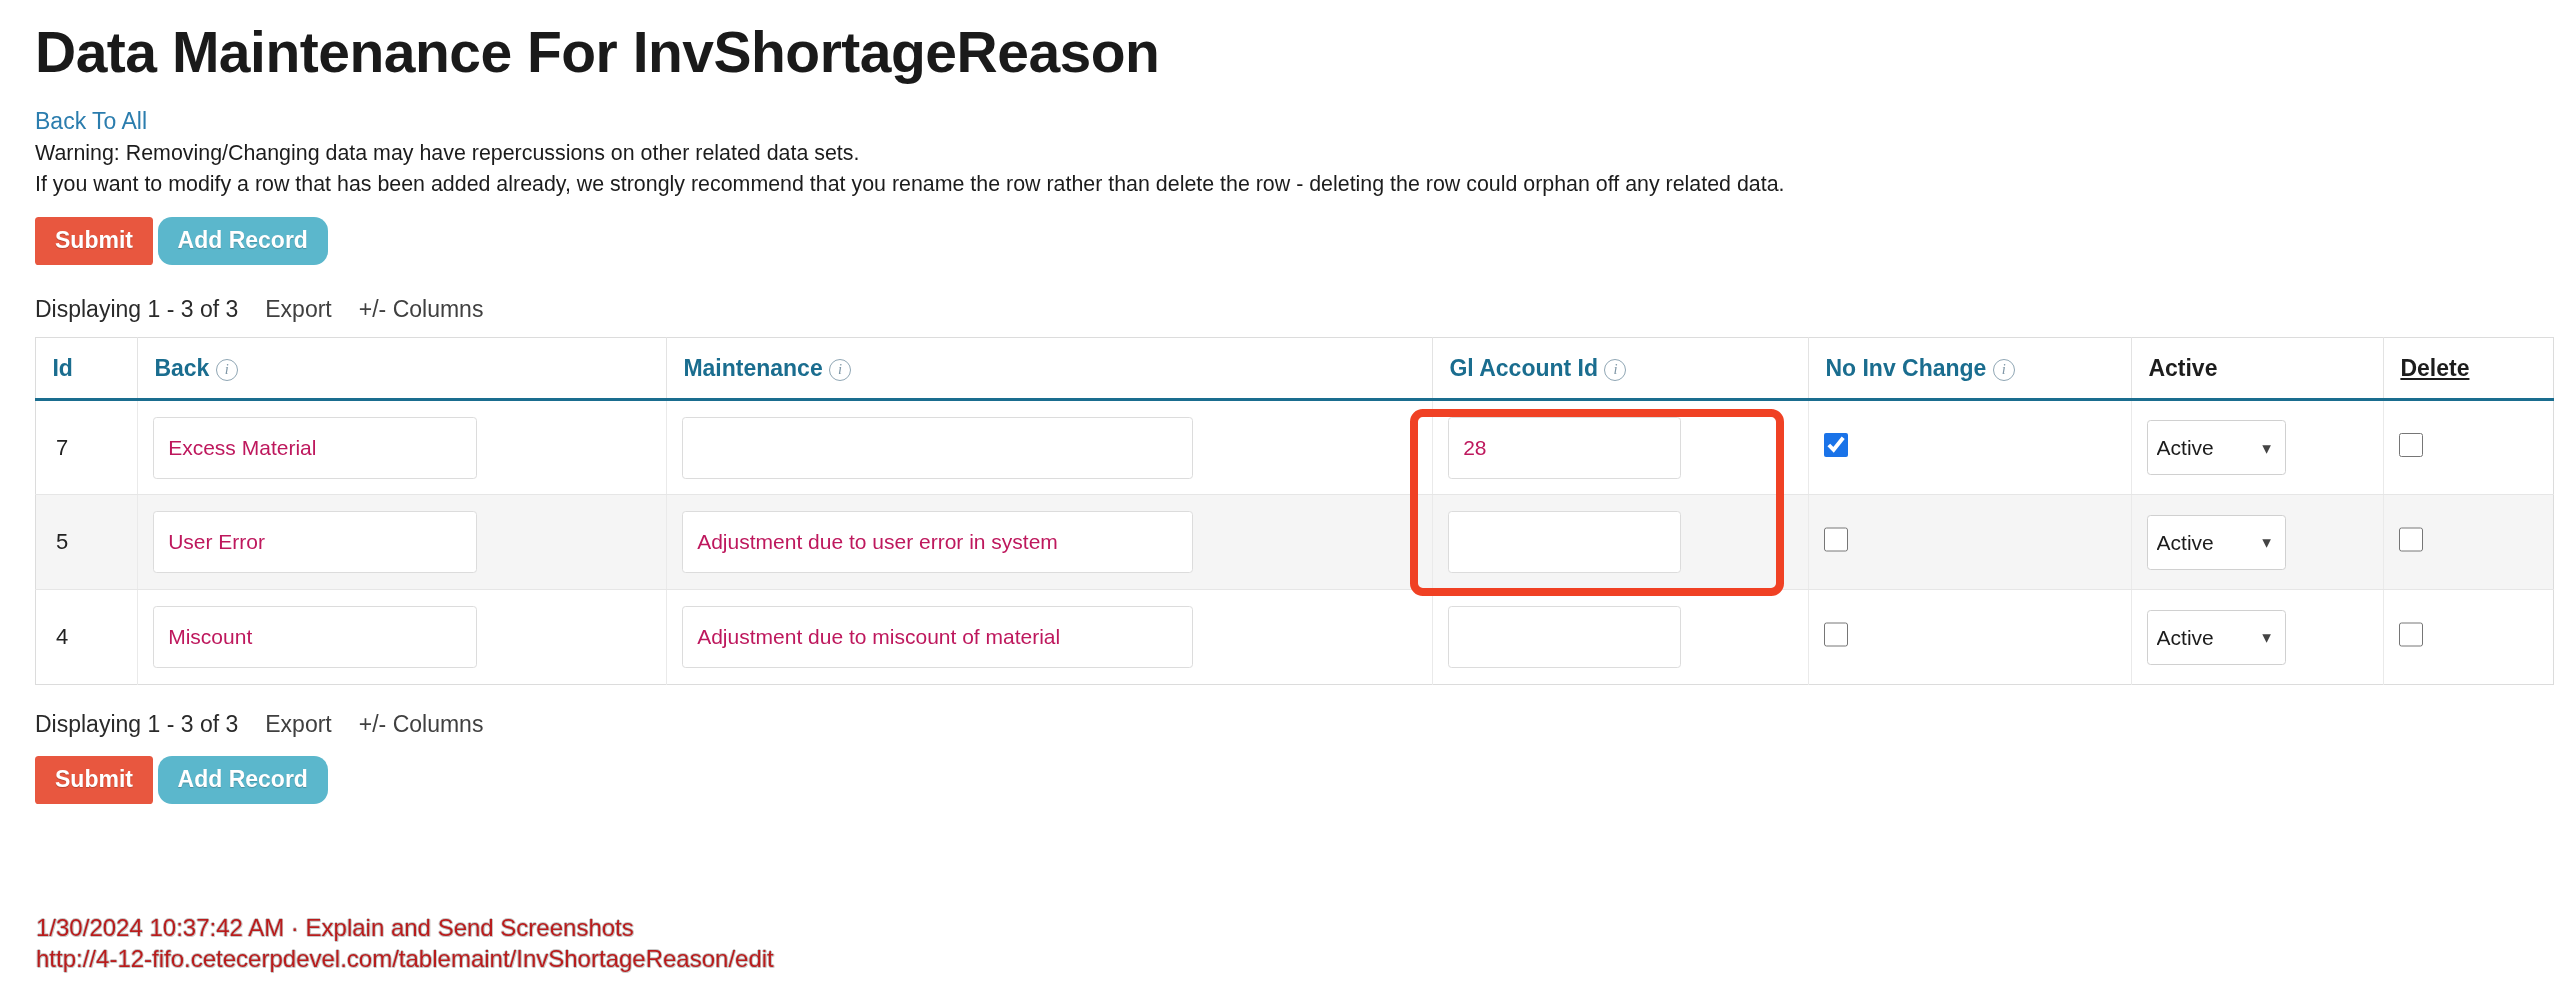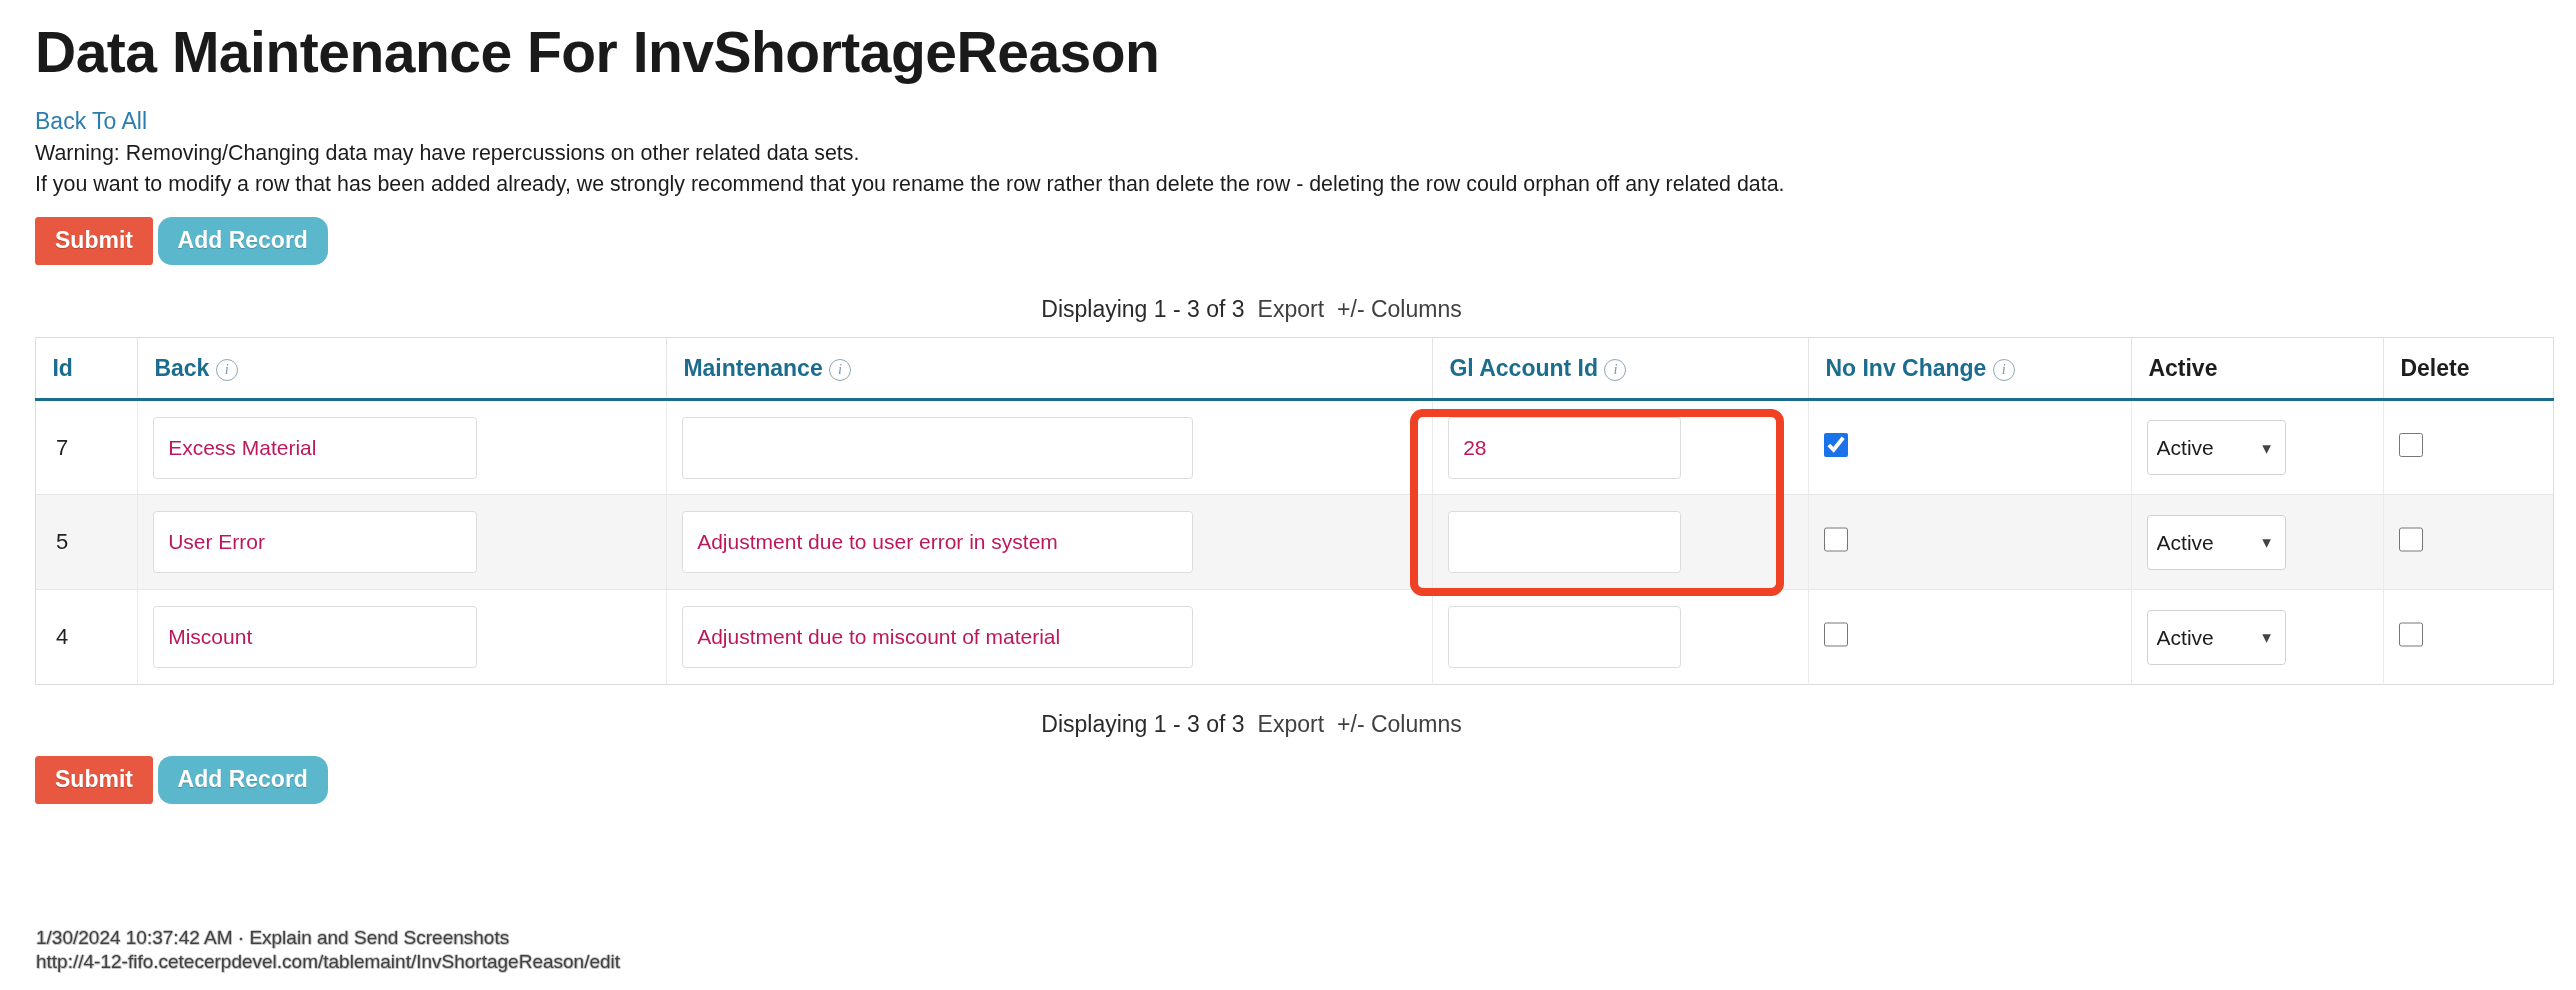--- a/index.html
+++ b/index.html
@@ -59,23 +59,22 @@
     cursor: pointer;
     line-height: 1;
     text-shadow: 0 0.9px 0.9px rgba(0,0,0,0.22);
   }
   .btn-submit { background: #e8573f; }
   .btn-add    { background: #5bb7cc; border-radius: 14px; }
 
   
   .toolbar {
     display: flex;
-    justify-content: center;
     align-items: baseline;
-    gap: 13px;
+    gap: 27px;
     font-size: 23px;
     color: #2a2a2a;
     margin-top: 31px;
     margin-bottom: 14.6px;
     padding-right: 73px;
   }
   .toolbar .lnk { color: #404040; text-decoration: none; cursor: pointer; }
   .toolbar-bottom { margin-top: 25.5px; margin-bottom: 0; }
 
   
@@ -92,21 +91,21 @@
     font-weight: bold;
     color: #1a6d8f;
     padding: 14.6px 16.4px;
     height: 62px;
     border-right: 0.9px solid #e3e3e3;
     border-bottom: 3.6px solid #1a6d8f;
     background: #ffffff;
     white-space: nowrap;
   }
   table.grid thead th.plain { color: #1d1d1d; }
-  table.grid thead th:last-child { border-right: none; }
+  table.grid thead th:last-child { border-right: none; text-decoration: underline; }
 
   table.grid tbody td {
     border-right: 0.9px solid #eaeaea;
     border-bottom: 0.9px solid #e6e6e6;
     padding: 9px 14.6px;
     height: 95px;
     vertical-align: middle;
     font-size: 22px;
     color: #222;
   }
@@ -203,23 +202,23 @@
     border-radius: 12.8px;
     pointer-events: none;
     z-index: 40;
   }
 
   
   .footer {
     position: absolute;
     left: 36px;
     bottom: 16.4px;
-    font-size: 19px;
+    font-size: 24px;
     line-height: 1.28;
-    color: #404040;
+    color: #b91c1c;
     text-shadow:
        0.9px 0 0 #c9c9c9, -0.9px 0 0 #c9c9c9,
        0 0.9px 0 #c9c9c9, 0 -0.9px 0 #c9c9c9,
        0.9px 0.9px 0 #d4d4d4;
     white-space: nowrap;
   }
 </style>
 </head>
 <body>
 

